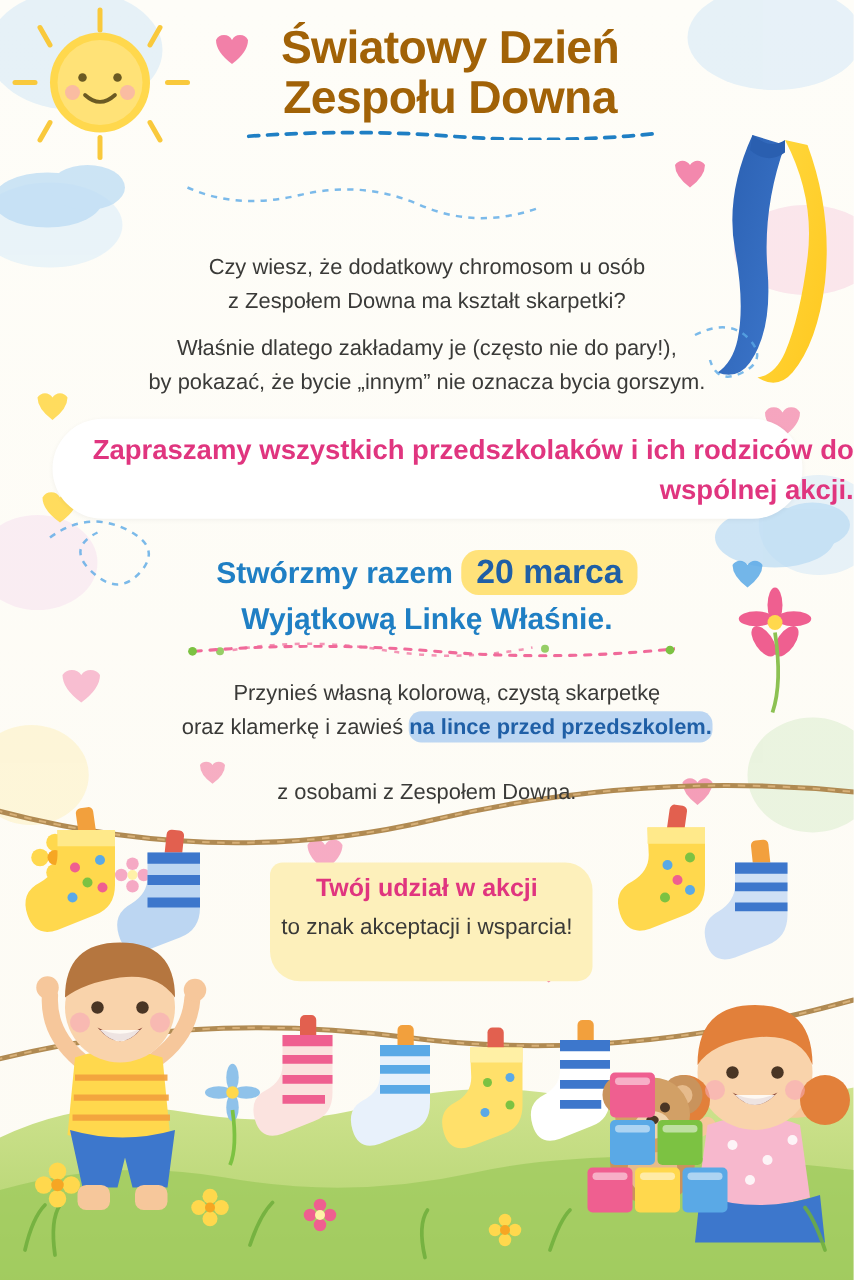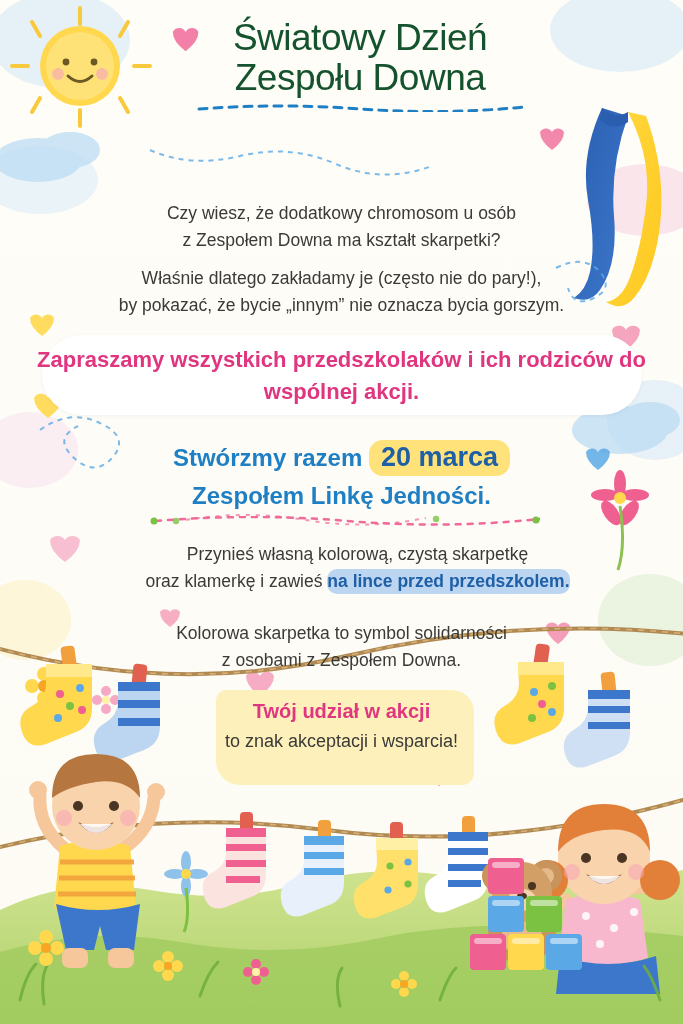--- a/index.html
+++ b/index.html
@@ -32,22 +32,22 @@
 
   
   .title-block {
     position: absolute;
     top: 18px;
     left: 150px;
     width: 420px;
     text-align: center;
   }
   .title-line1, .title-line2 {
-    font-weight: normal;
-    color: #14532d;
+    font-weight: bold;
+    color: #a16207;
     letter-spacing: -0.5px;
     line-height: 1.08;
   }
   .title-line1 { font-size: 37px; }
   .title-line2 { font-size: 37px; }
   .title-sub {
     margin-top: 10px;
     font-size: 27px;
     font-weight: bold;
     color: #e0357f;
@@ -81,21 +81,21 @@
     height: 80px;
     background: #ffffff;
     border-radius: 40px;
     box-shadow: 0 1px 4px rgba(0,0,0,0.05);
   }
   .bubble-text {
     position: absolute;
     left: 0;
     top: 344px;
     width: 683px;
-    text-align: center;
+    text-align: right;
     color: #e0357f;
     font-weight: bold;
     font-size: 22px;
     line-height: 1.45;
   }
 
   
   .date-block {
     position: absolute;
     top: 437px;
@@ -575,39 +575,38 @@
     <div class="bubble-text">
       <span class="line">Zapraszamy wszystkich przedszkolaków</span>
       <span class="line">i ich rodziców do wspólnej akcji.</span>
     </div>
 
     <div class="date-block">
       <div>
         <span>Stwórzmy razem</span>
         <span class="date-mark">20 marca</span>
       </div>
-      <div>Zespołem Linkę Jedności.</div>
+      <div>Wyjątkową Linkę Właśnie.</div>
     </div>
 
     <svg class="divider" viewBox="0 0 390 10">
       <path d="M6 5 q96 -8 192 0 q96 8 192 -2" stroke="#f06a9a" stroke-width="2.5" fill="none" stroke-dasharray="5 7" stroke-linecap="round"></path>
       <circle cx="4" cy="5" r="3.5" fill="#7cc242"></circle>
       <circle cx="386" cy="4" r="3.5" fill="#7cc242"></circle>
     </svg>
 
     <div class="para p3">
       <span class="line">Przynieś własną kolorową, czystą skarpetkę</span>
       <span class="line">
         <span>oraz klamerkę i zawieś</span>
         <span class="hl-blue">na lince przed przedszkolem.</span>
       </span>
     </div>
 
     <div class="para p4">
-      <span class="line">Kolorowa skarpetka to symbol solidarności</span>
       <span class="line">z osobami z Zespołem Downa.</span>
     </div>
 
     <div class="brush"></div>
     <div class="brush-text">
       <span class="brush-head">Twój udział w akcji</span>
       <span class="line">to znak akceptacji</span>
       <span class="line">i wsparcia!</span>
     </div>
 

